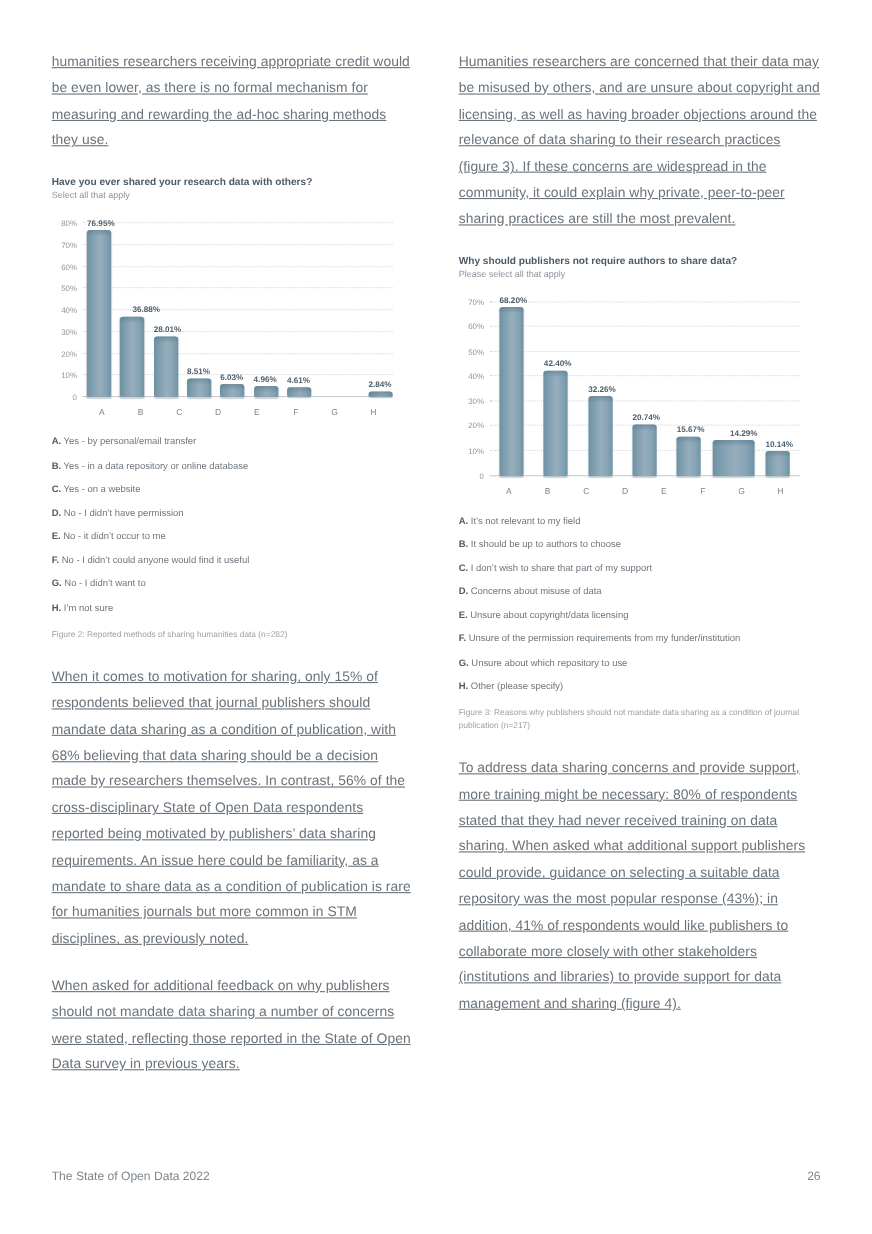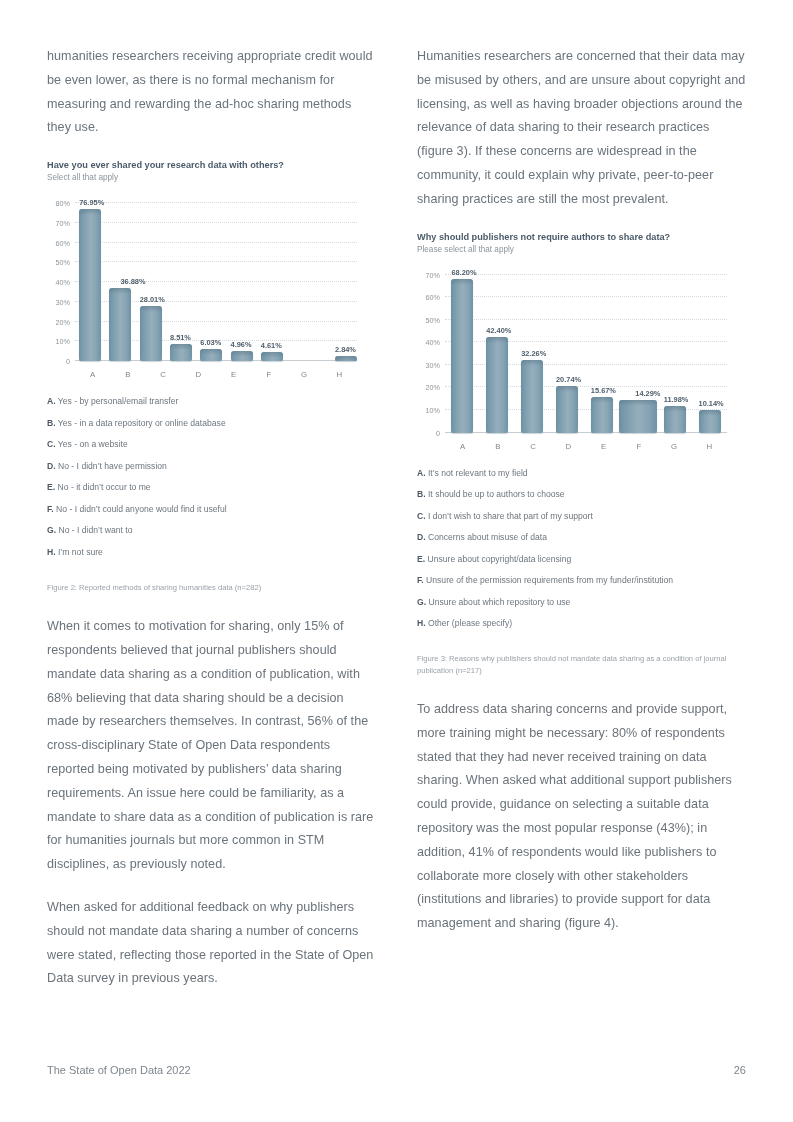--- a/index.html
+++ b/index.html
@@ -28,20 +28,21 @@
   }
   .col-left  { left: 47px; }
   .col-right { left: 417px; }
 
   p.body-text {
     font-size: 12.6px;
     line-height: 23.8px;
     color: #6a737b;
     margin: 0 0 19px 0;
     letter-spacing: 0.05px;
+    text-decoration: underline;
   }
 
   
   .chart-block { margin: 0; }
   .chart-title {
     font-size: 9.2px;
     font-weight: bold;
     color: #4b5b69;
     margin: 0 0 1px 0;
     line-height: 12px;
@@ -157,21 +158,21 @@
   }
   .legend-key {
     font-weight: bold;
     color: #4e5b67;
   }
 
   .figure-caption {
     font-size: 7.6px;
     line-height: 11.5px;
     color: #9aa2a9;
-    margin-top: 24px;
+    margin-top: 13px;
     margin-bottom: 22px;
   }
 
   
   .footer {
     position: absolute;
     left: 47px;
     right: 47px;
     top: 1064px;
     display: flex;
@@ -355,25 +356,20 @@
                 <div class="bar" style="height: 22.3857%;">
                   <span class="bar-value">15.67%</span>
                 </div>
               </div>
               <div class="bar-slot">
                 <div class="bar" style="height: 20.4143%; padding-left: 16px;">
                   <span class="bar-value">14.29%</span>
                 </div>
               </div>
               <div class="bar-slot">
-                <div class="bar" style="height: 17.1143%;">
-                  <span class="bar-value">11.98%</span>
-                </div>
-              </div>
-              <div class="bar-slot">
                 <div class="bar" style="height: 14.4857%;">
                   <span class="bar-value">10.14%</span>
                 </div>
               </div>
             </div>
           </div>
         <div class="xlabels">
             <div class="xlabel">A</div>
             <div class="xlabel">B</div>
             <div class="xlabel">C</div>

